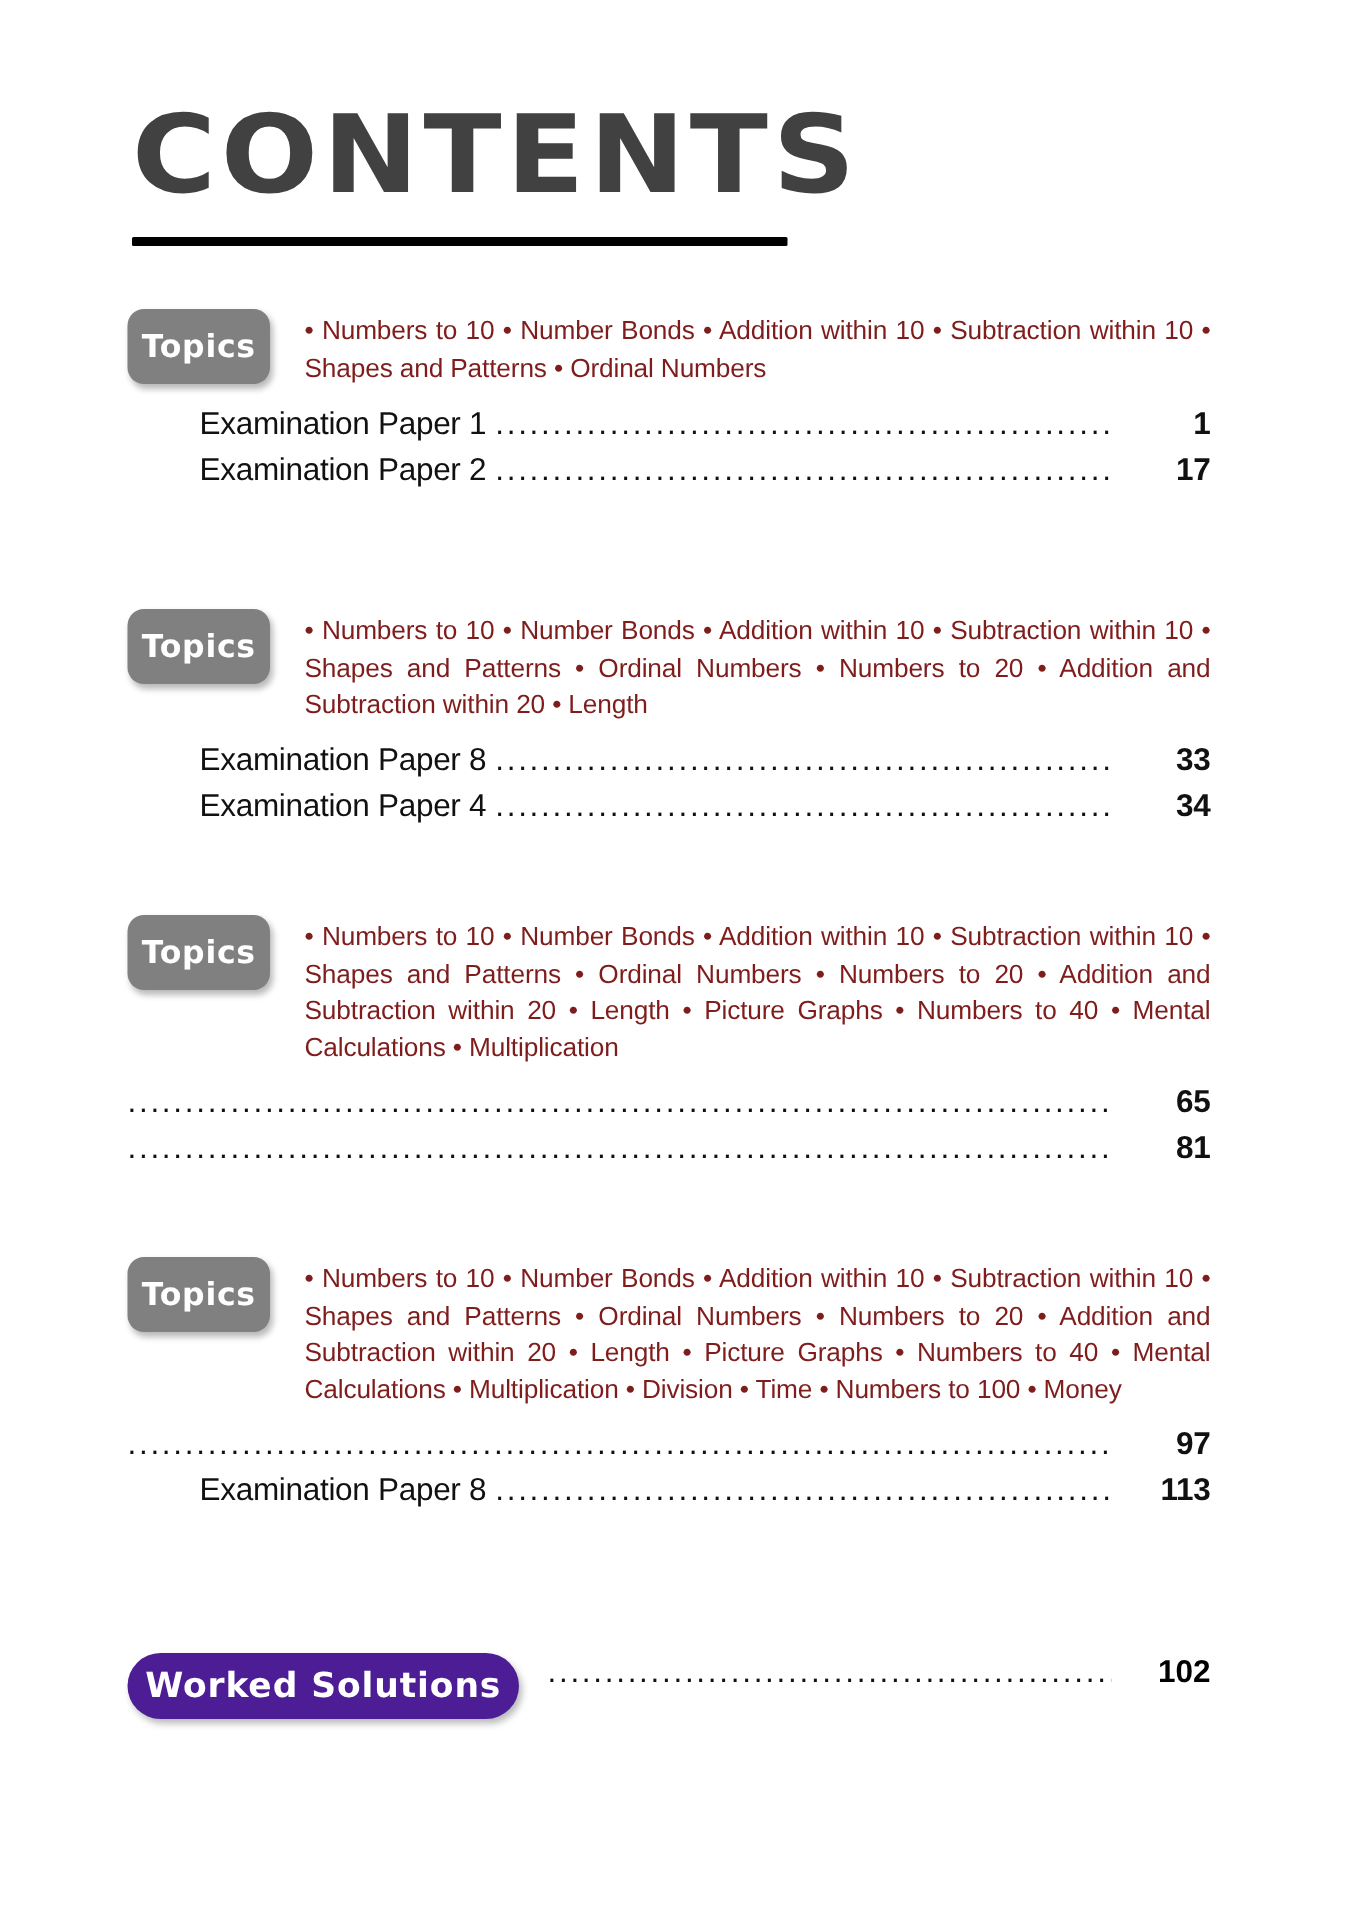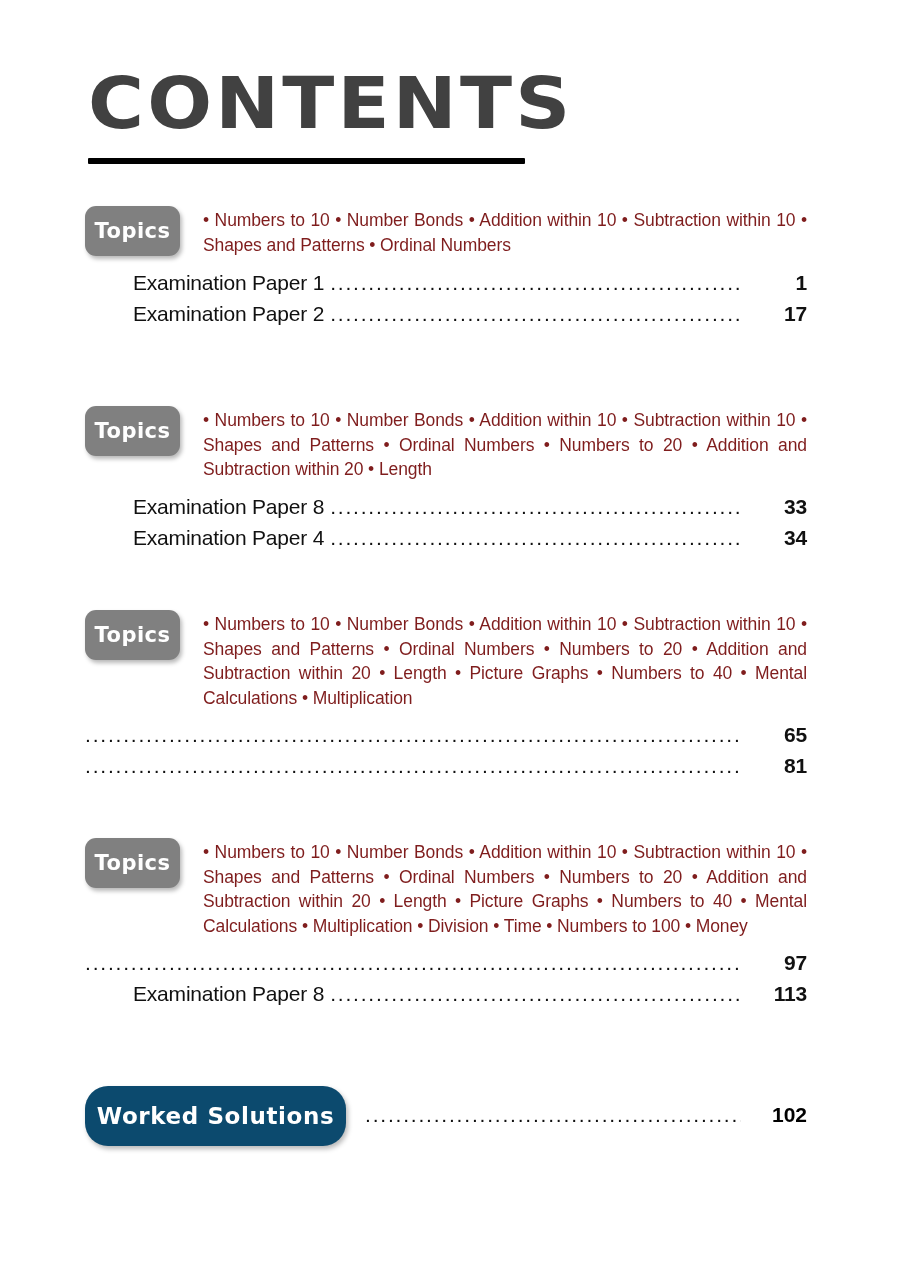--- a/index.html
+++ b/index.html
@@ -71,25 +71,25 @@
     letter-spacing: 0.5px;
   }
   .badge-topics {
     width: 95px;
     height: 50px;
     font-size: 21px;
   }
   .badge-worked {
     position: absolute;
     left: 0;
-    top: 0;
+    top: 16px;
     width: 261px;
-    height: 60px;
+    height: 44px;
     border-radius: 23px;
-    background: #0c4a6e;
+    background: #4c1d95;
     color: #ffffff;
     box-shadow: 2px 3px 5px rgba(0,0,0,0.28);
     display: flex;
     align-items: center;
     justify-content: center;
     font-family: "DejaVu Sans", sans-serif;
     font-weight: 700;
     font-size: 23px;
     letter-spacing: 0.6px;
   }

